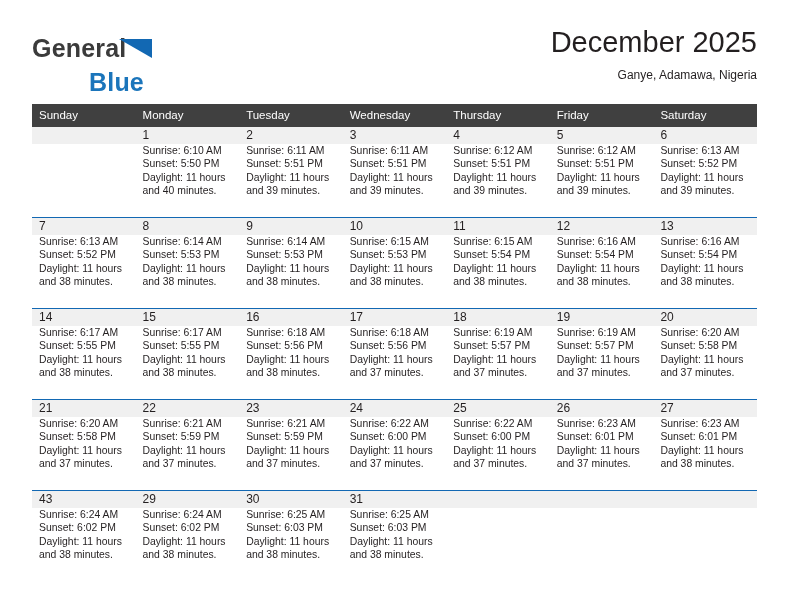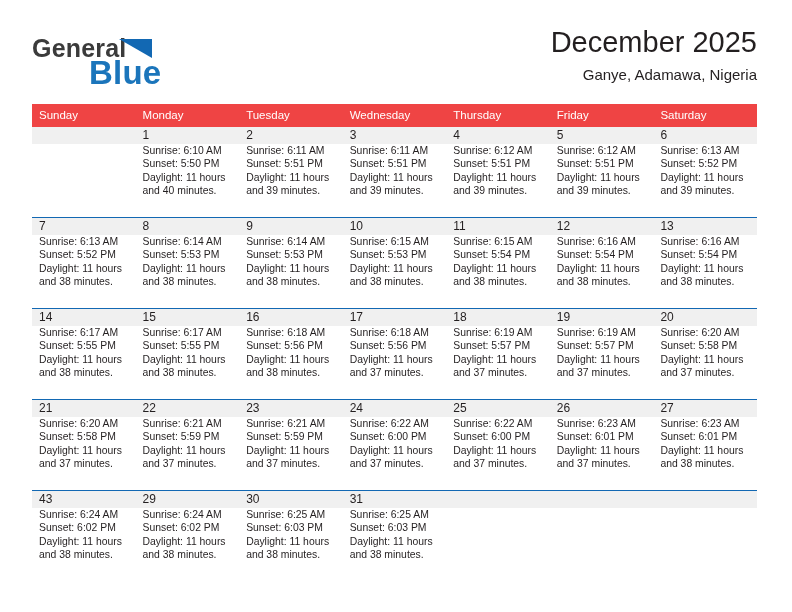--- a/index.html
+++ b/index.html
@@ -51,58 +51,58 @@
     left: 87px;
     top: 5px;
     width: 0;
     height: 0;
     border-top: 19px solid #1268b3;
     border-left: 33px solid transparent;
   }
   .brand-blue {
     position: absolute;
     left: 57px;
-    top: 20px;
-    font-size: 33px;
+    top: 34px;
+    font-size: 25px;
     color: #1b75bb;
     letter-spacing: 0.2px;
   }
 
   .titles {
     position: absolute;
     right: 0;
     top: 0;
     text-align: right;
     margin-left: 8px;
   }
   .cal-title {
     font-size: 29px;
     color: #231f20;
     line-height: 36px;
     white-space: nowrap;
   }
   .cal-sub {
-    font-size: 15px;
+    font-size: 12px;
     color: #231f20;
     line-height: 22px;
     margin-top: 4px;
     white-space: nowrap;
   }
 
   
   .cal {
     position: absolute;
     left: 32px;
     top: 104px;
     width: 725px;
     border-collapse: collapse;
     table-layout: fixed;
   }
   .cal th {
-    background: #ef4444;
+    background: #404040;
     color: #ffffff;
     font-size: 11.5px;
     font-weight: normal;
     text-align: left;
     padding: 5px 0 6px 7px;
     height: 12px;
     border: none;
   }
   .cal td {
     vertical-align: top;

